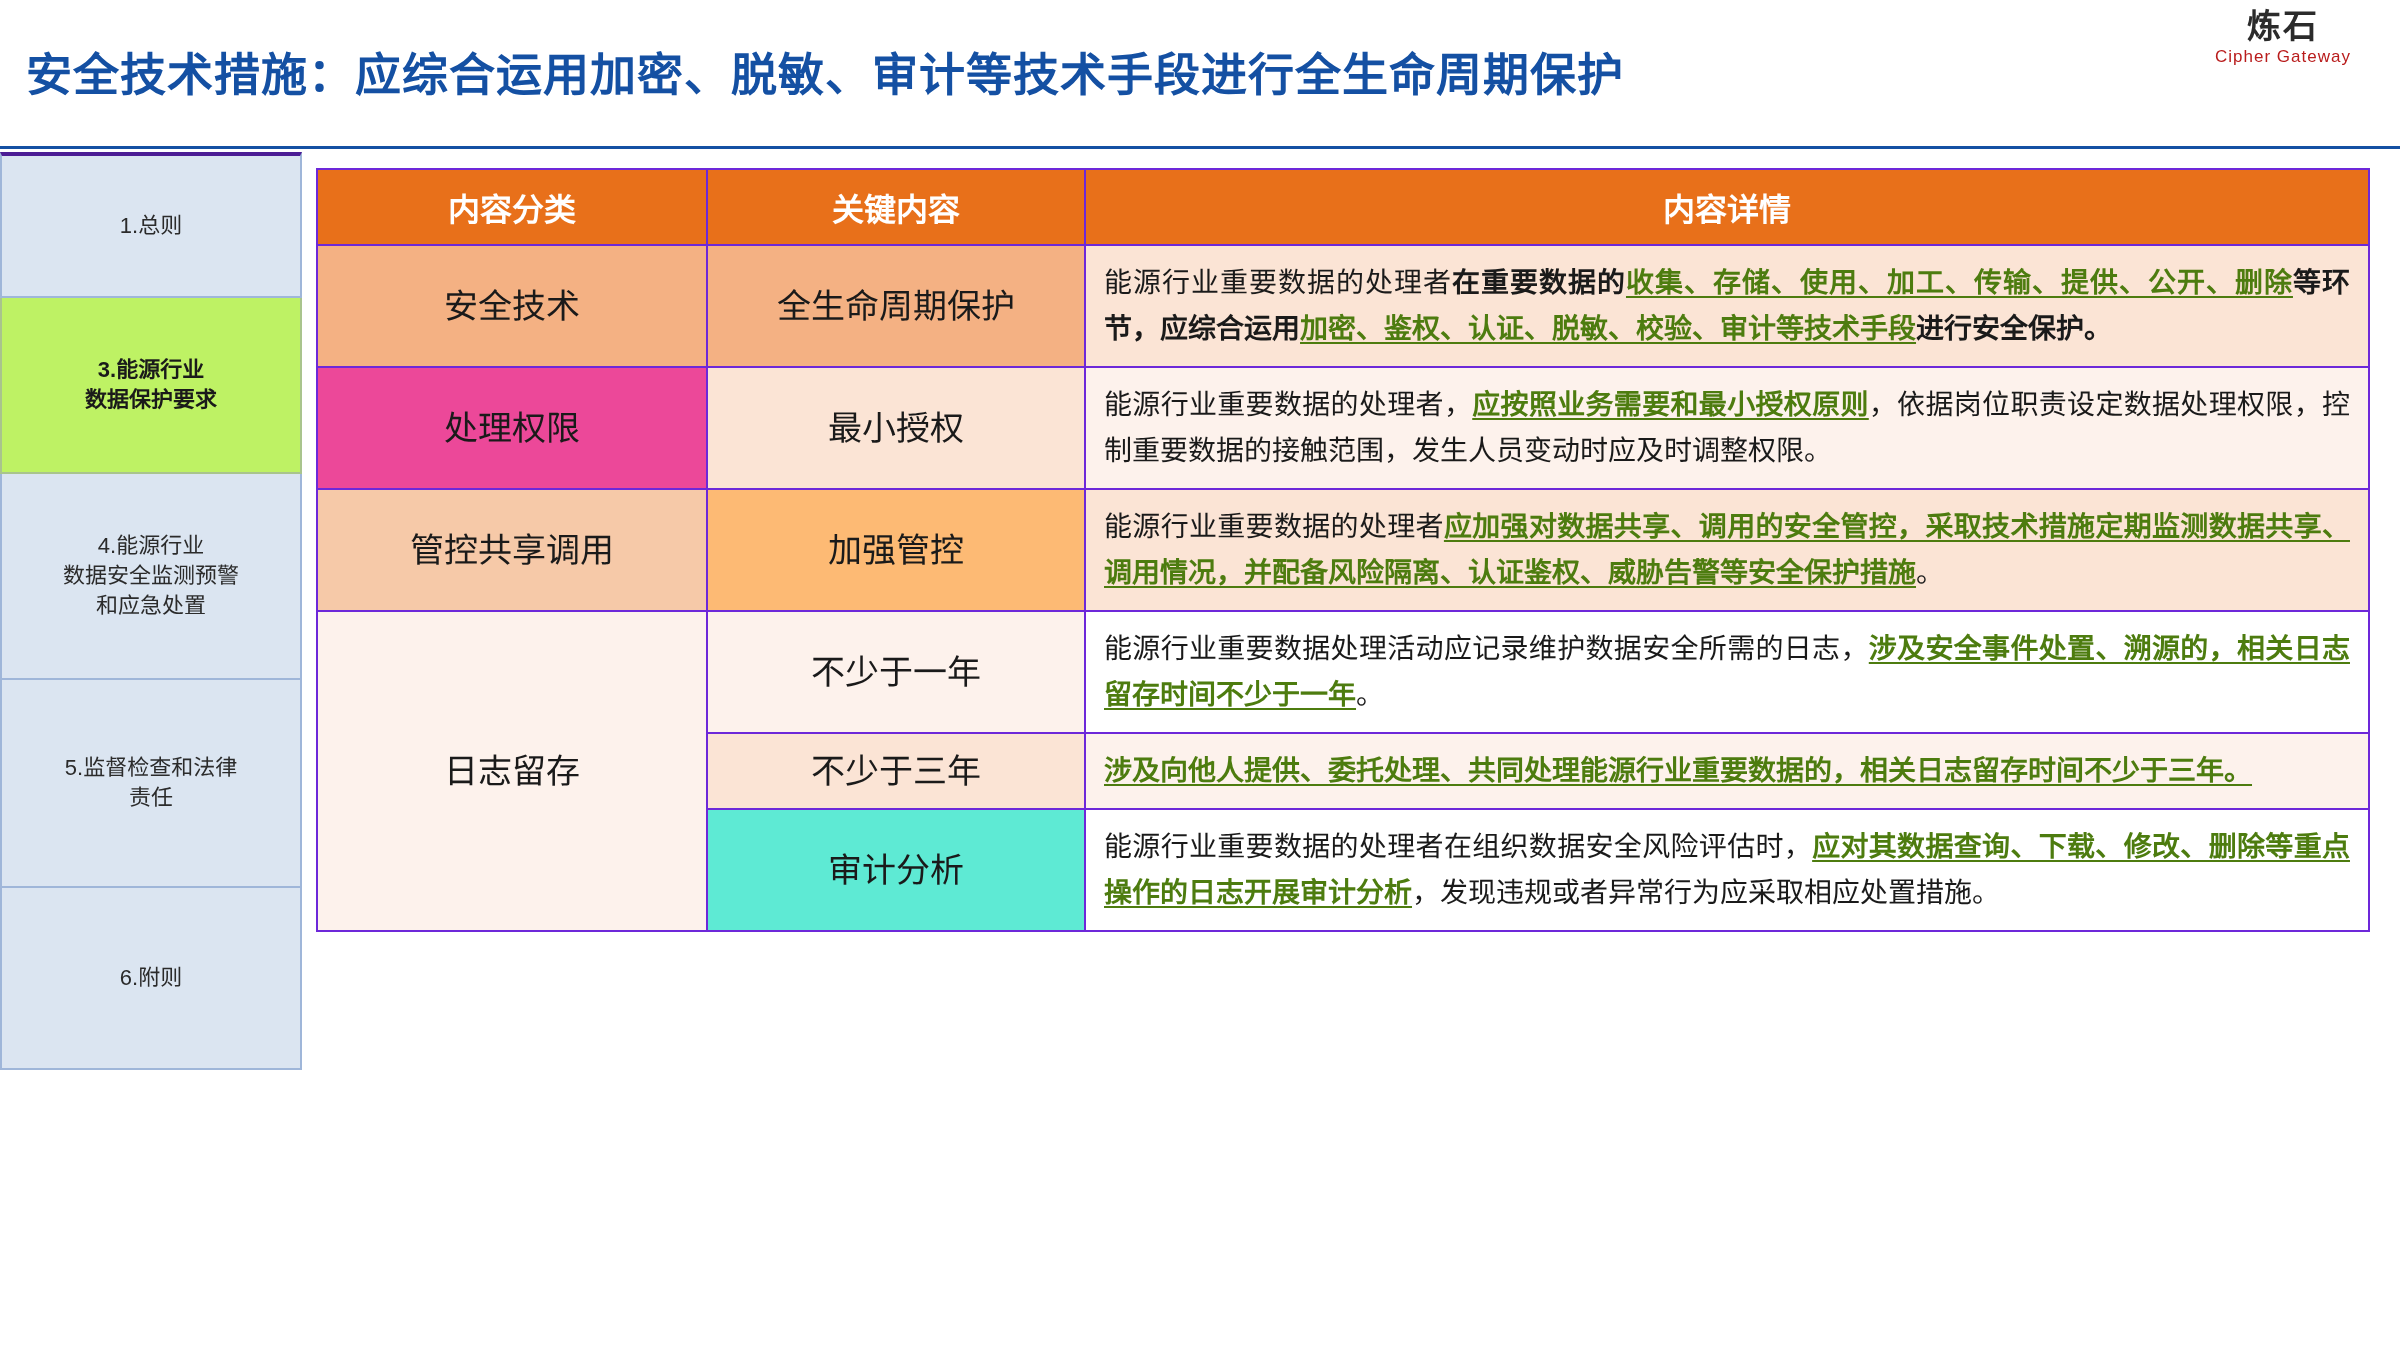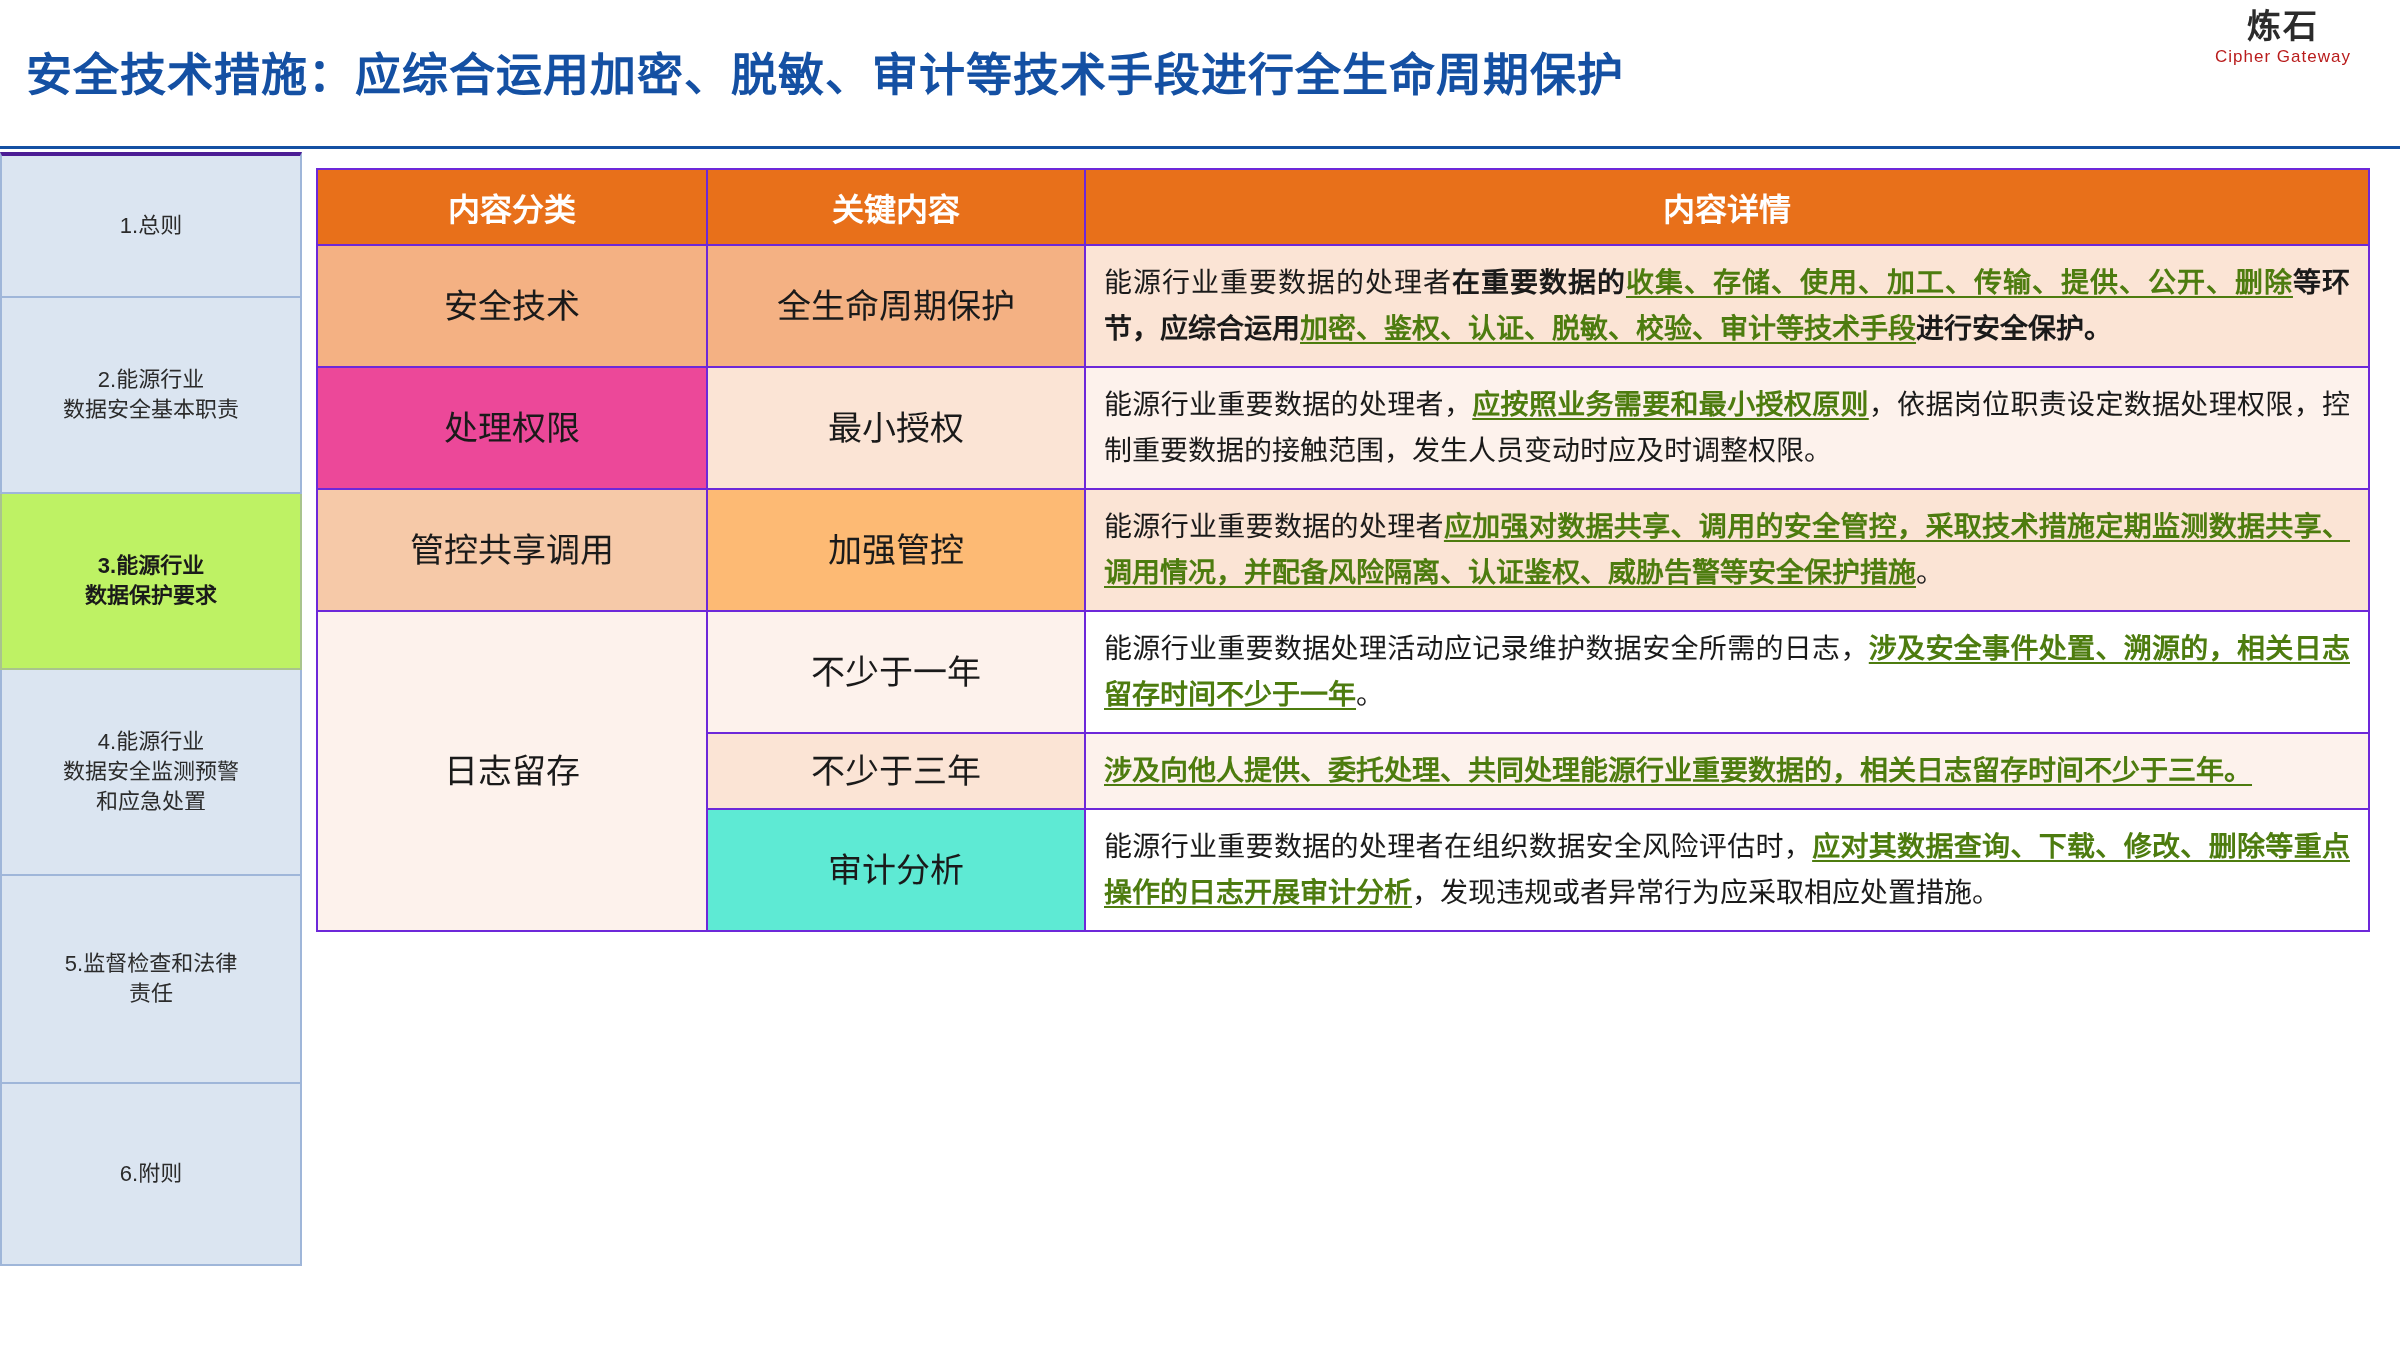--- a/index.html
+++ b/index.html
@@ -188,23 +188,20 @@
   <div class="header-rule"></div>
   <div class="logo-wrap">
     <div class="logo-cn">炼石</div>
     <div class="logo-en">Cipher Gateway</div>
   </div>
 </div>
 
 <div class="sidebar">
   <div class="side-item" style="height:146px;">
     <span>1.总则</span>
-  </div>
-  <div class="side-item" style="height:196px;">
-    <span>2.能源行业<br>数据安全基本职责</span>
   </div>
   <div class="side-item active" style="height:176px;">
     <span>3.能源行业<br>数据保护要求</span>
   </div>
   <div class="side-item" style="height:206px;">
     <span>4.能源行业<br>数据安全监测预警<br>和应急处置</span>
   </div>
   <div class="side-item" style="height:208px;">
     <span>5.监督检查和法律<br>责任</span>
   </div>

